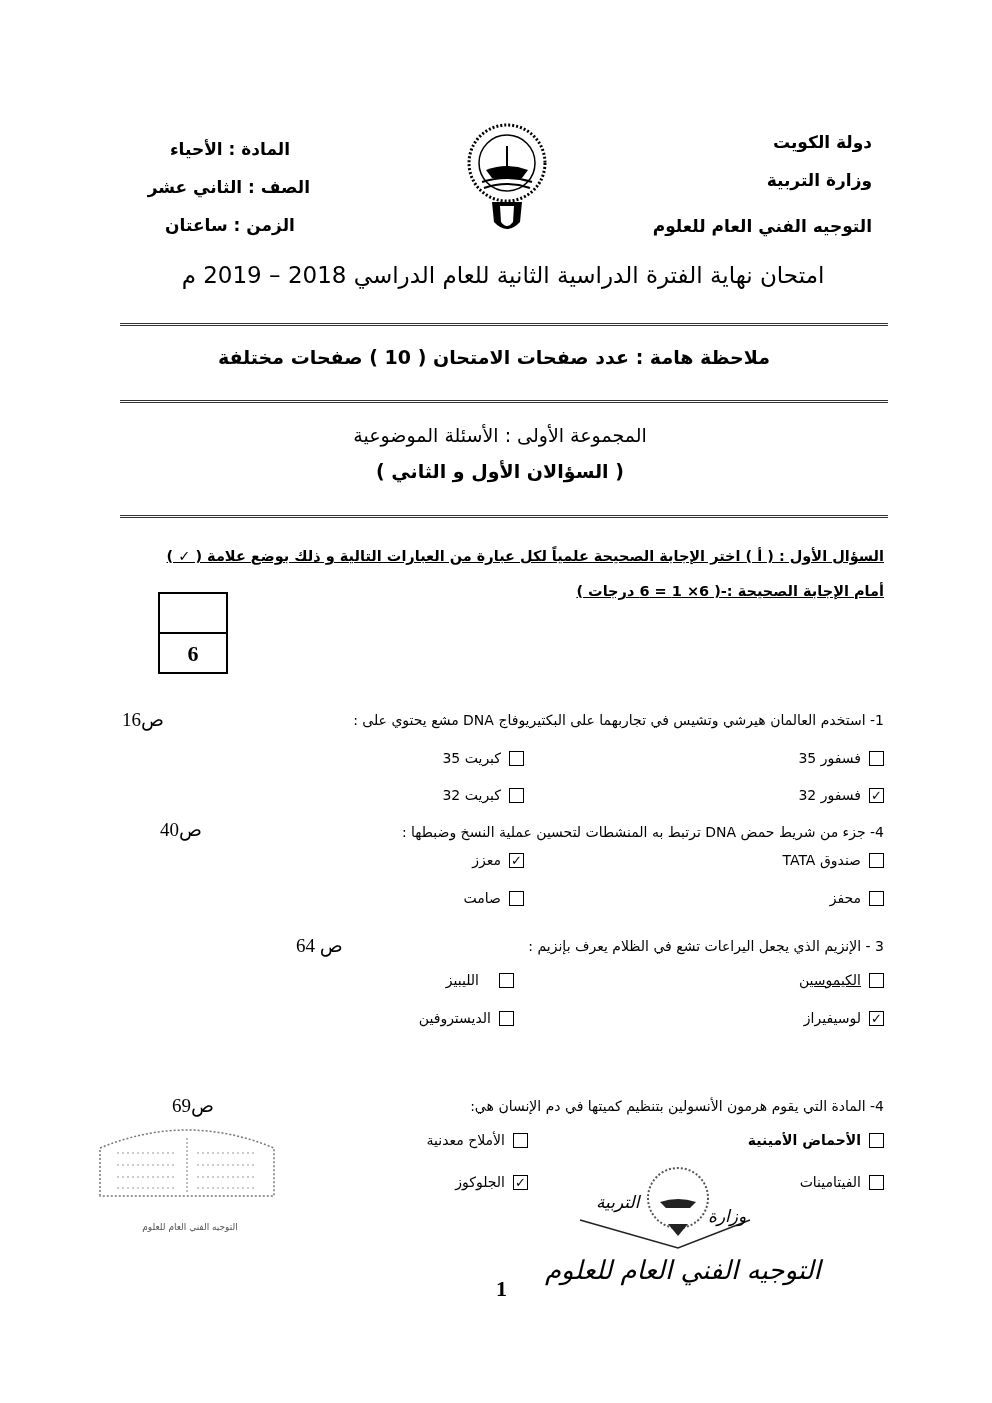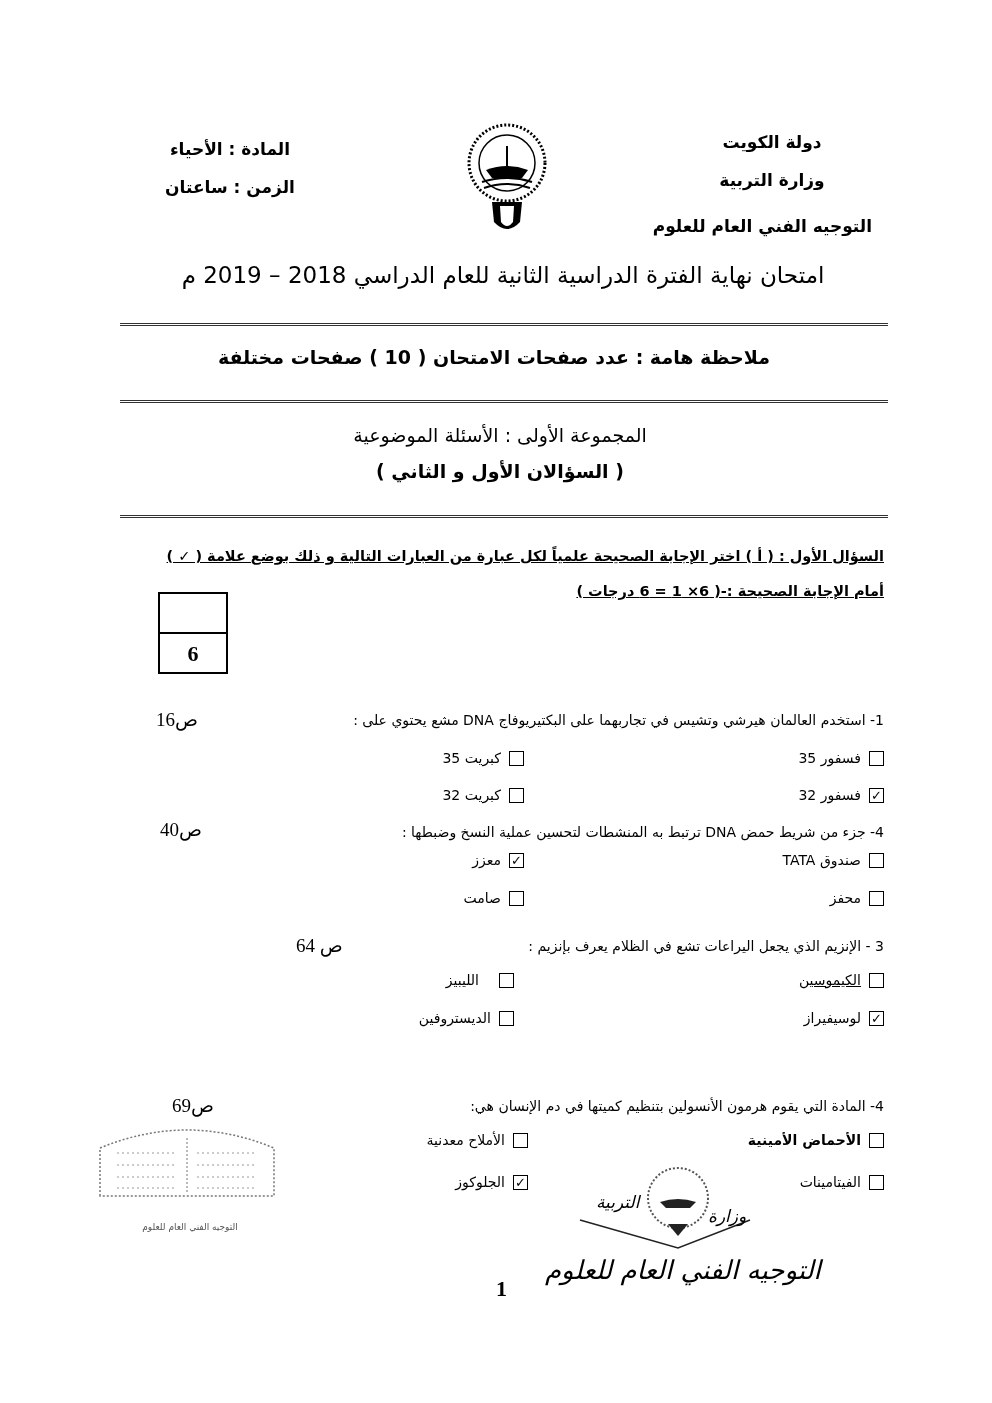--- a/index.html
+++ b/index.html
@@ -27,28 +27,29 @@
   .score-box .top { height: 38px; border-bottom: 2px solid #000; }
   .score-box .bot { height: 40px; display: flex; align-items: center; justify-content: center;
     font-family: "Liberation Serif", serif; font-size: 22px; font-weight: bold; }
   .pageno { font-family: "Liberation Serif", serif; font-size: 22px; font-weight: bold; }
   .stamp-text { font-size: 9px; color: #555; white-space: nowrap; }
   .sig { font-family: "DejaVu Serif", serif; font-size: 26px; font-style: italic; white-space: nowrap; }
 </style>
 </head>
 <body>
 
-<div class="abs rtl hdr" style="right:120px; top:132px; text-align:center; width:200px;">
+<div class="abs rtl hdr" style="right:120px; top:132px; width:200px;">
   <div style="height:38px;">دولة الكويت</div>
   <div style="height:38px;">وزارة التربية</div>
 </div>
 <div class="abs rtl hdr" style="right:120px; top:216px;">التوجيه الفني العام للعلوم</div>
 
 <div class="abs rtl hdr" style="left:150px; top:130px; width:160px; text-align:center; line-height:38px;">
   <div>المادة : الأحياء</div>
+  <div>الصف : الثاني عشر</div>
   <div>الزمن : ساعتان</div>
 </div>
 
 <div class="abs" style="left:462px; top:118px; width:90px; height:120px;">
   <svg width="90" height="120" viewBox="0 0 90 120">
     <circle cx="45" cy="45" r="38" fill="none" stroke="#000" stroke-width="3" stroke-dasharray="2 2"></circle>
     <circle cx="45" cy="45" r="28" fill="none" stroke="#000" stroke-width="1.5"></circle>
     <path d="M24 52 Q45 44 66 52 L60 60 L30 60 Z" fill="#000"></path>
     <line x1="45" y1="28" x2="45" y2="52" stroke="#000" stroke-width="2"></line>
     <path d="M20 64 Q45 56 70 64" fill="none" stroke="#000" stroke-width="2"></path>
@@ -73,21 +74,21 @@
 
 <div class="abs rtl qhead" style="right:108px; top:548px;">السؤال الأول : ( أ ) اختر الإجابة الصحيحة علمياً لكل عبارة من العبارات التالية و ذلك بوضع علامة ( ✓ )</div>
 <div class="abs rtl qhead" style="right:108px; top:583px;">أمام الإجابة الصحيحة :-( 6× 1 = 6 درجات )</div>
 
 <div class="abs score-box" style="left:158px; top:592px;">
   <div class="top"></div>
   <div class="bot">6</div>
 </div>
 
 <div class="abs rtl qtext" style="right:108px; top:712px;">1- استخدم العالمان هيرشي وتشيس في تجاربهما على البكتيريوفاج DNA مشع يحتوي على :</div>
-<div class="abs page-ref" style="left:156px; top:708px;text-align:right;">ص16</div>
+<div class="abs page-ref" style="left:122px; top:708px;text-align:right;">ص16</div>
 <div class="abs opt" style="right:108px; top:750px;">
   <span class="box"></span>
     <span>فسفور 35</span>
 </div>
 <div class="abs opt" style="right:468px; top:750px;">
   <span class="box"></span>
     <span>كبريت 35</span>
 </div>
 <div class="abs opt" style="right:108px; top:787px;">
   <span class="box">✓</span>

